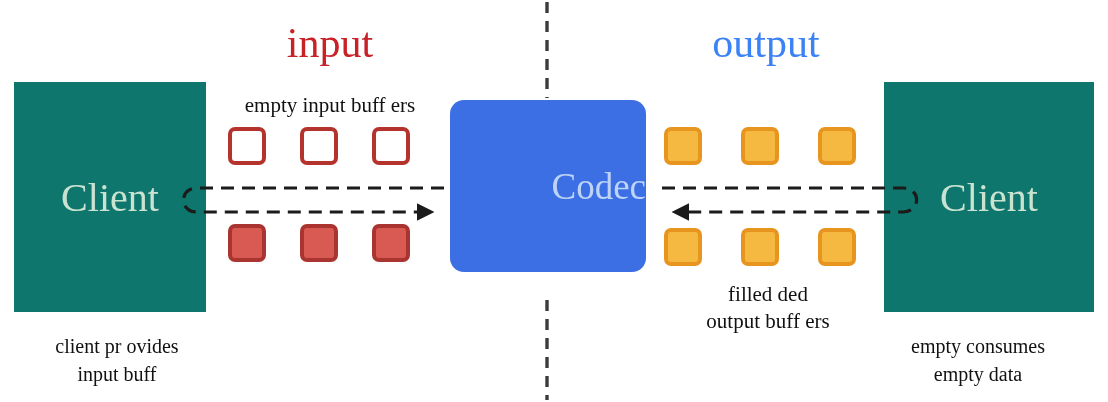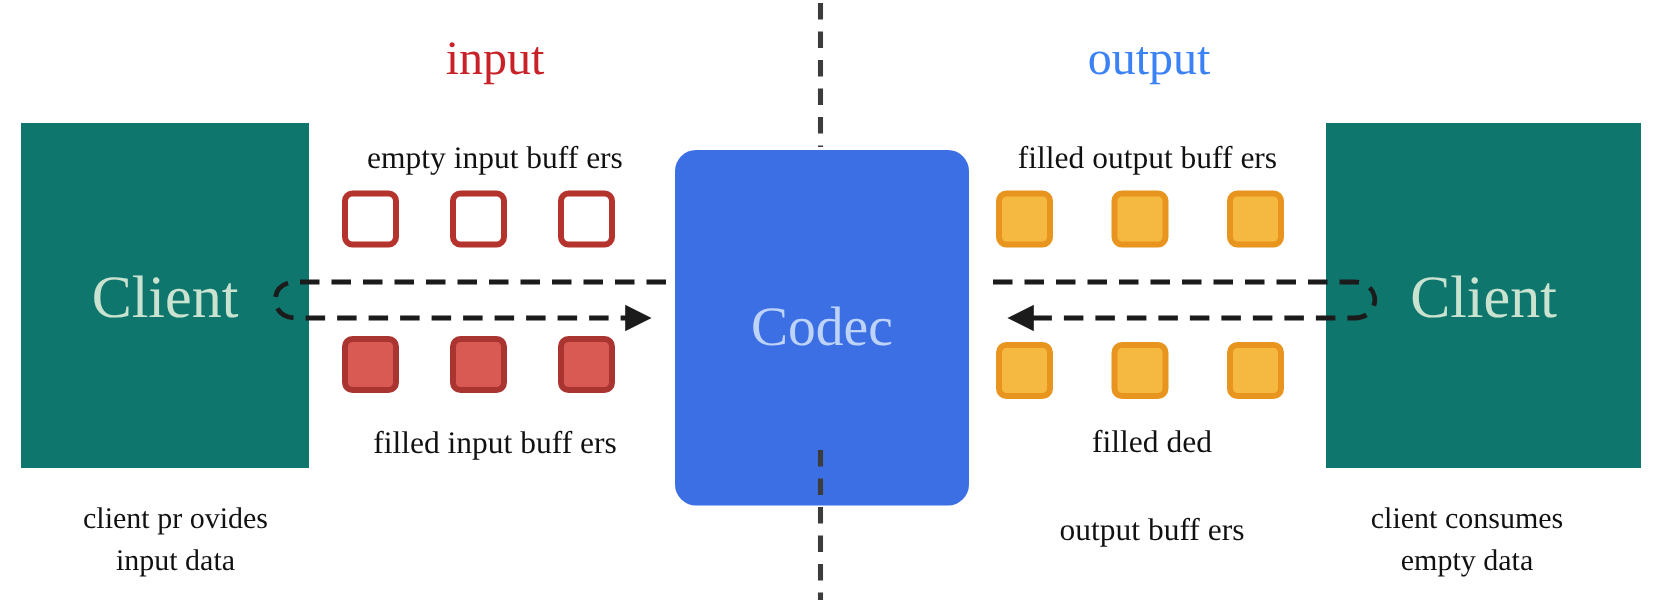--- a/index.html
+++ b/index.html
@@ -7,48 +7,48 @@
     position:relative;
     width:1108px;height:402px;
     background:#ffffff;
     font-family:"Liberation Serif", serif;
     overflow:hidden;
   }
   .abs{position:absolute;}
   .centered{transform:translateX(-50%);white-space:nowrap;}
 
   
-  .section-label{font-size:32px;line-height:1;top:22px;}
+  .section-label{font-size:42px;line-height:1;top:22px;}
   #input-label{left:330px;color:#C82128;}
   #output-label{left:766px;color:#3b82f6;}
 
   
   .client-box{
     background:#0f766e;
     display:flex;align-items:center;justify-content:center;
   }
   #client-left{left:14px;top:82px;width:192px;height:230px;}
   #client-right{left:884px;top:82px;width:210px;height:230px;}
   .client-title{color:#C9E3D0;font-size:40px;}
 
   
   #codec-box{
-    left:450px;top:100px;width:196px;height:237px;
+    left:450px;top:100px;width:196px;height:172px;
     background:#3D6FE4;border-radius:14px;
-    display:flex;align-items:center;justify-content:center;
+    display:flex;align-items:center;justify-content:flex-end;
   }
   .codec-title{color:#BDD3F7;font-size:37px;}
 
   
   .buf-label{font-size:21px;color:#111111;line-height:1.25;}
   #empty-input-label{left:330px;top:92px;}
   #filled-input-label{left:330px;top:282px;}
   #filled-output-label{left:765px;top:92px;}
   #discarded-label-1{left:768px;top:281px;}
-  #discarded-label-2{left:768px;top:308px;margin-top:32px;}
+  #discarded-label-2{left:768px;top:308px;}
 
   
   .buf-row{display:flex;}
   #empty-input-row{left:228px;top:127px;gap:34px;}
   #filled-input-row{left:228px;top:224px;gap:34px;}
   #filled-output-row{left:664px;top:127px;gap:39px;}
   #discarded-output-row{left:664px;top:228px;gap:39px;}
   .buf{
     width:30px;height:30px;border-radius:7px;border:4px solid;
   }
@@ -80,22 +80,20 @@
 
   <div class="abs client-box" id="client-right">
     <span class="client-title">Client</span>
   </div>
 
   <div class="abs" id="codec-box">
     <span class="codec-title">Codec</span>
   </div>
 
   <div class="abs centered buf-label" id="empty-input-label">empty input buff ers</div>
-  <div class="abs centered buf-label" id="filled-input-label">filled input buff ers</div>
-  <div class="abs centered buf-label" id="filled-output-label">filled output buff ers</div>
   <div class="abs centered buf-label" id="discarded-label-1">filled ded</div>
   <div class="abs centered buf-label" id="discarded-label-2">output buff ers</div>
 
   <div class="abs buf-row" id="empty-input-row">
     <div class="buf empty-input"></div>
     <div class="buf empty-input"></div>
     <div class="buf empty-input"></div>
   </div>
   <div class="abs buf-row" id="filled-input-row">
     <div class="buf filled-input"></div>
@@ -107,22 +105,22 @@
     <div class="buf output"></div>
     <div class="buf output"></div>
   </div>
   <div class="abs buf-row" id="discarded-output-row">
     <div class="buf output"></div>
     <div class="buf output"></div>
     <div class="buf output"></div>
   </div>
 
   <div class="abs centered caption" id="caption-left-1">client pr ovides</div>
-  <div class="abs centered caption" id="caption-left-2">input data</div>
-  <div class="abs centered caption" id="caption-right-1">client consumes</div>
+  <div class="abs centered caption" id="caption-left-2">input buff</div>
+  <div class="abs centered caption" id="caption-right-1">empty consumes</div>
   <div class="abs centered caption" id="caption-right-2">empty data</div>
 
   <svg id="overlay" width="1108" height="402" viewBox="0 0 1108 402">
     <defs>
       <marker id="arrowhead" viewBox="0 0 10 10" refX="7.5" refY="5" markerWidth="5.5" markerHeight="5.5" orient="auto">
         <path d="M0,0 L10,5 L0,10 z" fill="#1B1B1B"></path>
       </marker>
     </defs>
 
     <g>

